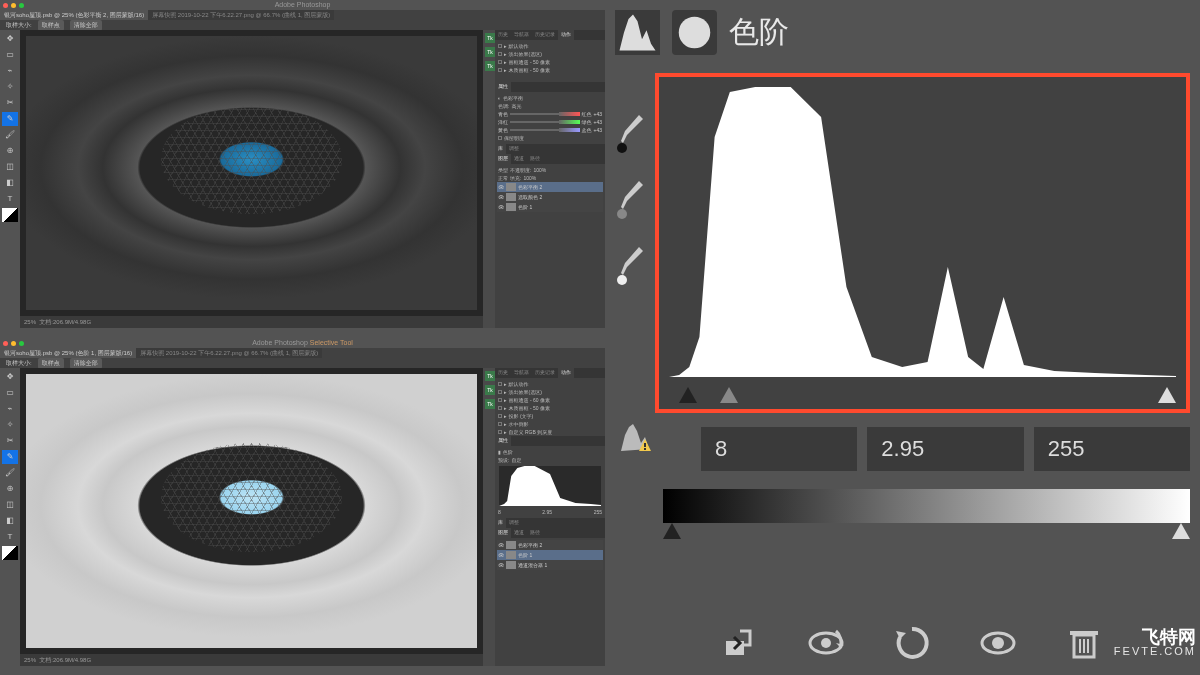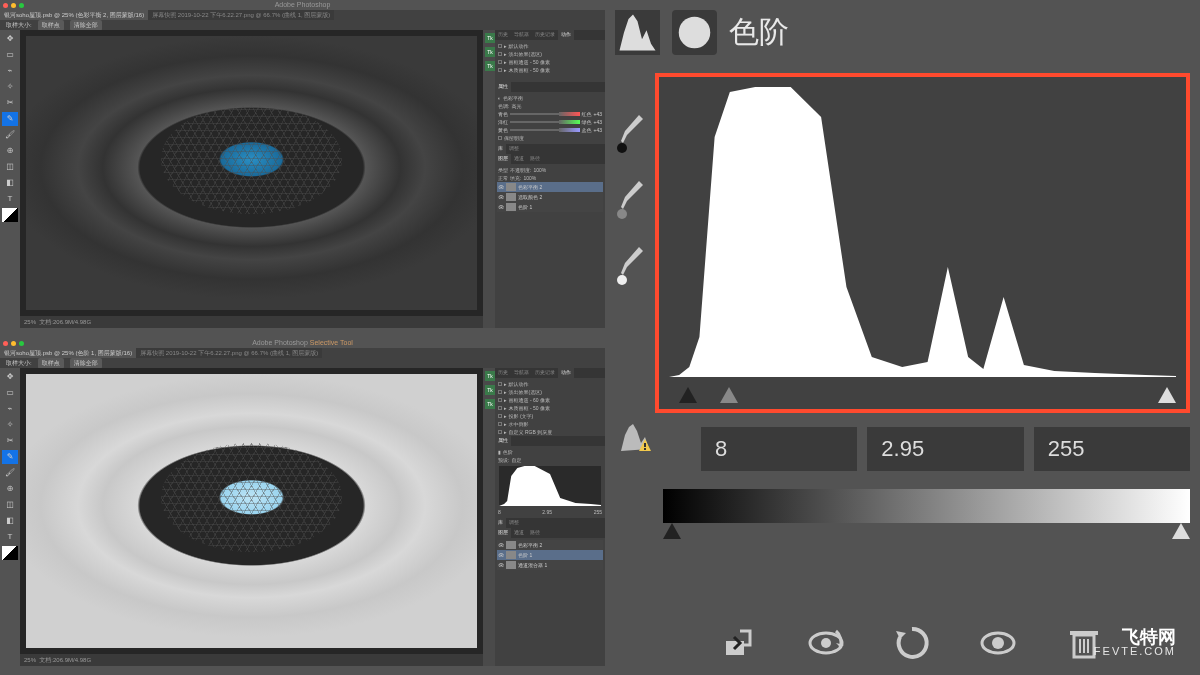--- a/index.html
+++ b/index.html
@@ -65,21 +65,21 @@
 .val-box{flex:1;height:44px;background:#3a3a3a;color:#ddd;font-size:22px;display:flex;align-items:center;padding-left:14px}
 .warn-icon{width:34px;height:34px;margin-top:8px;margin-left:4px}
 .gradient-row{margin-left:48px;margin-top:18px;position:relative}
 .grad-bar{height:34px;background:linear-gradient(90deg,#000,#fff);position:relative}
 .grad-tri{position:absolute;bottom:-16px;width:0;height:0;border-left:9px solid transparent;border-right:9px solid transparent;border-bottom:16px solid}
 .grad-tri.l{left:0;border-bottom-color:#222}
 .grad-tri.r{right:0;border-bottom-color:#ddd}
 .bottom-icons{position:absolute;bottom:12px;left:720px;display:flex;gap:46px;align-items:center}
 .bic{width:40px;height:40px;color:#ccc}
 .bic svg{width:100%;height:100%}
-.watermark{position:absolute;right:24px;bottom:18px;color:#fff;font-size:18px;font-weight:bold;text-align:right;line-height:1}
+.watermark{position:absolute;right:4px;bottom:18px;color:#fff;font-size:18px;font-weight:bold;text-align:right;line-height:1}
 .watermark .sub{font-size:11px;letter-spacing:2px;font-weight:normal;opacity:.85}
 </style>
 </head>
 <body>
 
 <div class="left-panel">
 
   <div class="ps-window">
     <div class="macos-dots">
         <div class="dot r"></div>

